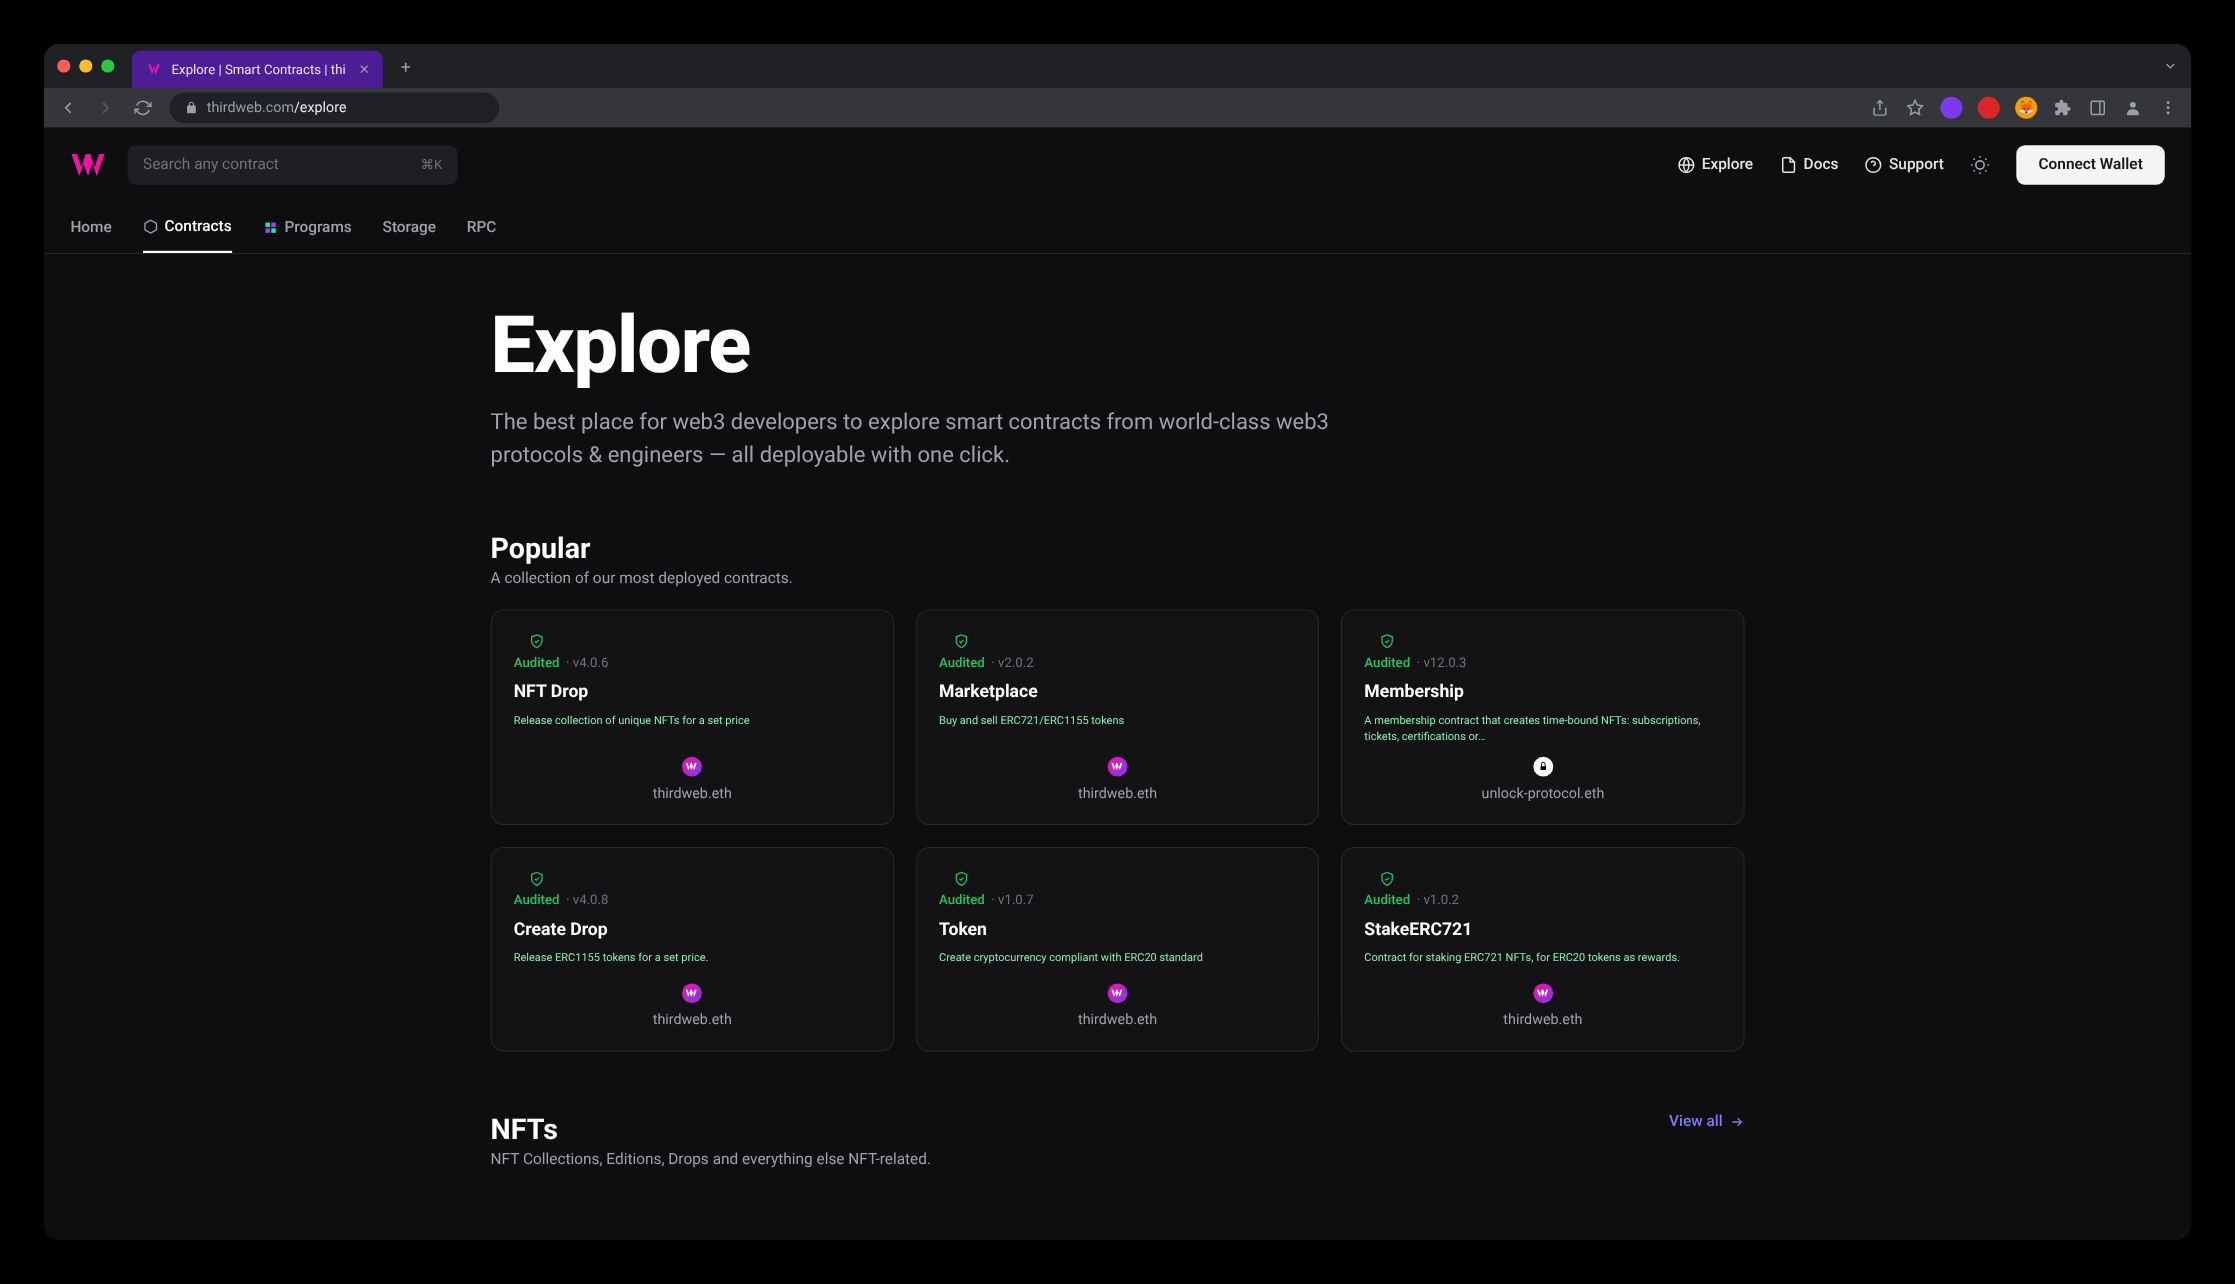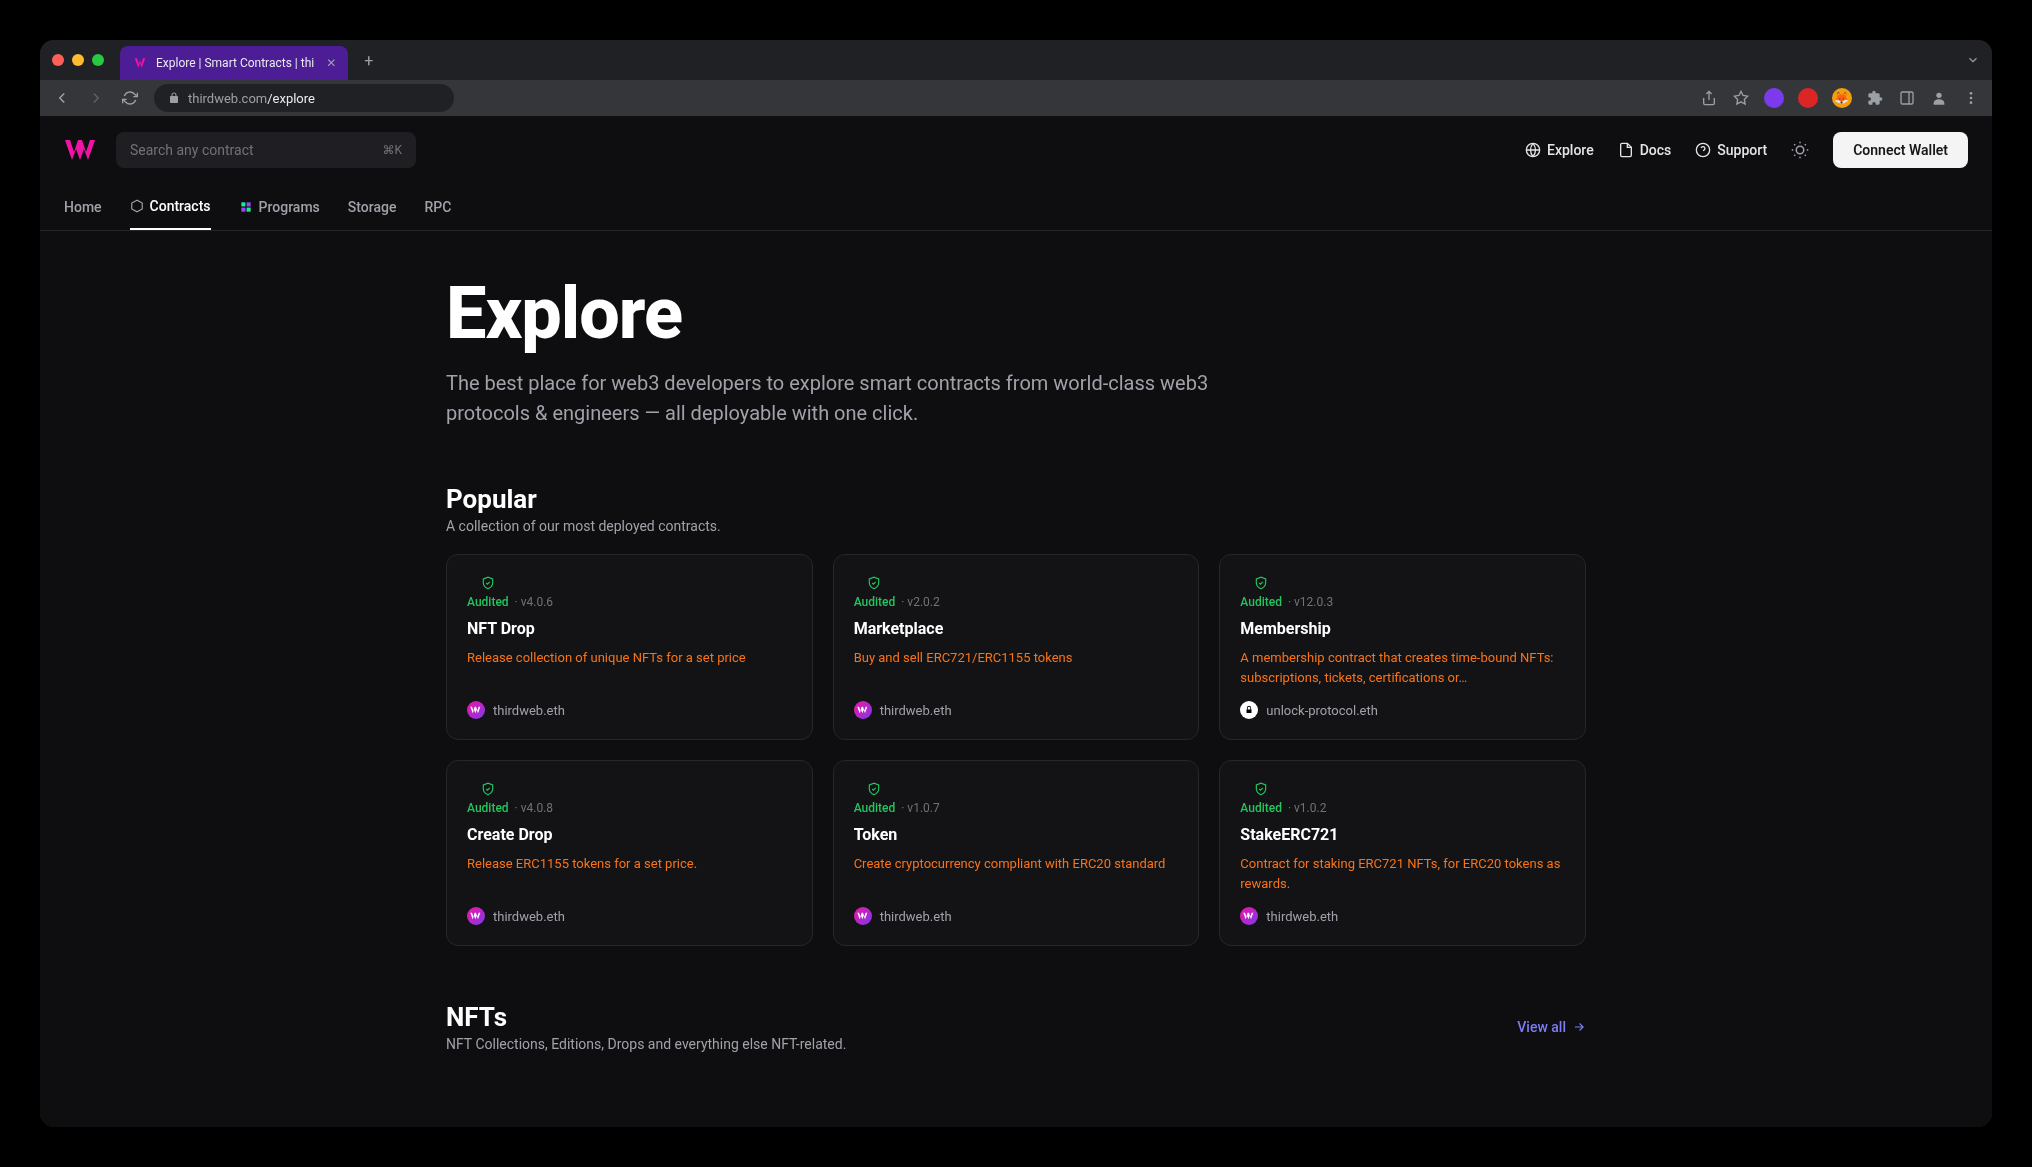--- a/index.html
+++ b/index.html
@@ -50,35 +50,35 @@
 .theme-toggle { color: #a1a1aa; }
 
 .nav-tabs { display: flex; gap: 28px; padding: 0 24px; border-bottom: 1px solid #27272a; }
 .nav-tab { display: flex; align-items: center; gap: 6px; padding: 14px 0; color: #a1a1aa; font-size: 14px; font-weight: 500; }
 .nav-tab.active { color: #fff; border-bottom: 2px solid #fff; }
 
 .content { max-width: 1140px; margin: 0 auto; padding: 40px 0; }
 .page-title { font-size: 72px; font-weight: 800; letter-spacing: -1px; margin-bottom: 12px; }
 .page-desc { font-size: 20px; color: #a1a1aa; line-height: 1.5; margin-bottom: 56px; max-width: 820px; }
 
-.section-head { display:flex; align-items:center; justify-content:space-between; margin-bottom: 20px;}
+.section-head { display:flex; align-items:flex-start; justify-content:space-between; margin-bottom: 20px;}
 .section-head-left {}
 .section-title { font-size: 26px; font-weight: 700; margin-bottom: 4px; }
 .section-desc { font-size: 14px; color: #a1a1aa; }
 .view-all { color: #7c7cf5; font-size: 14px; font-weight: 500; display:flex; align-items:center; gap:6px;}
 
 .card-grid { display: grid; grid-template-columns: repeat(3, 1fr); gap: 20px; margin-bottom: 56px; }
 .card { background: #131316; border: 1px solid #27272a; border-radius: 12px; padding: 20px; display: flex; flex-direction: column; gap: 10px; min-height: 186px; }
 .card-top { display: flex; align-items: center; gap: 6px; }
 .audited { display: flex; align-items: center; gap: 5px; color: #22c55e; font-size: 12px; font-weight: 500; flex-direction: column; }
 .audited svg { width: 14px; height: 14px; }
 .version { color: #71717a; font-size: 12px; margin-top: 20px; }
 .card-title { font-size: 16px; font-weight: 700; color: #fff; }
-.card-desc { font-size: 13px; color: #f97316; line-height: 1.5; flex:1; }
-.card-author { display: flex; align-items: center; gap: 8px; margin-top: auto; }
+.card-desc { font-size: 10px; color: #86efac; line-height: 1.5; flex:1; }
+.card-author { display: flex; align-items: center; gap: 8px; margin-top: auto; flex-direction: column; }
 .author-avatar { width: 18px; height: 18px; border-radius: 50%; display:flex; align-items:center; justify-content:center;}
 .author-name { font-size: 13px; color: #a1a1aa; }
 .avatar-tw { background: linear-gradient(135deg, #f213a4, #7c3aed); }
 .avatar-unlock { background: #fff; }
 
 svg { display: block; }
 </style>
 </head>
 <body>
 

